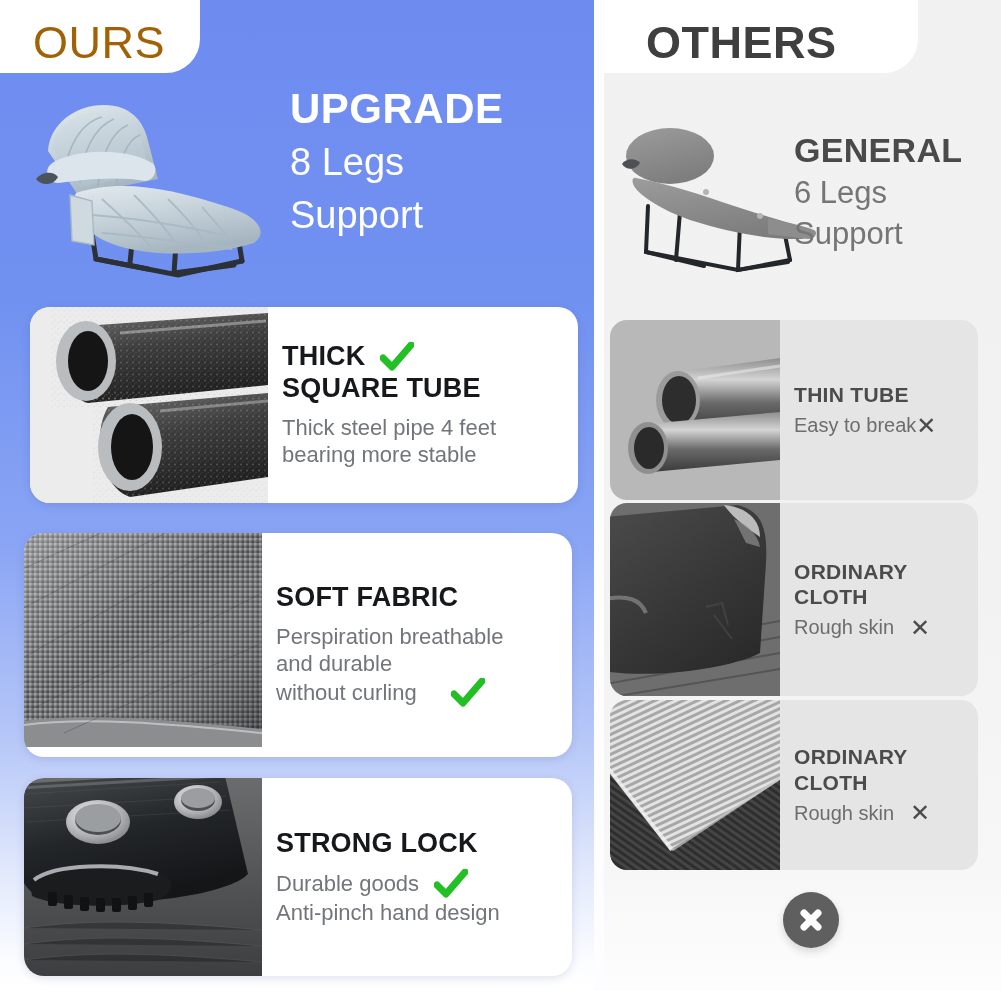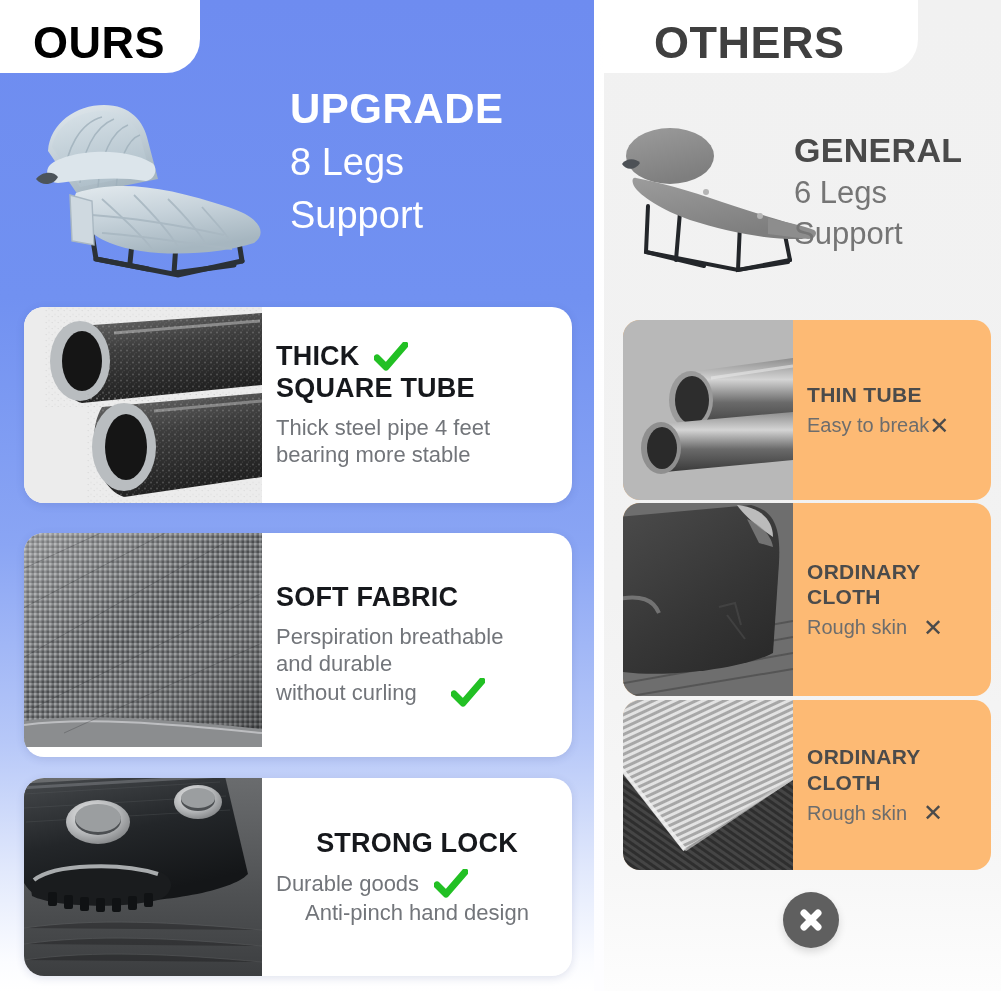--- a/index.html
+++ b/index.html
@@ -27,31 +27,31 @@
 
   
   .tab-ours{
     position:absolute;left:-40px;top:-30px;width:240px;height:103px;
     background:#ffffff;border-radius:0 0 34px 0;
     display:flex;align-items:flex-end;justify-content:center;
     box-sizing:border-box;padding:0 0 8px 38px;
     z-index:6;
   }
   .tab-ours span{
-    color:#000000;font-size:45px;font-weight:bold;letter-spacing:0.5px;line-height:1;
+    color:#a16207;font-size:45px;font-weight:normal;letter-spacing:0.5px;line-height:1;
   }
   .tab-others{
     position:absolute;left:604px;top:-30px;width:314px;height:103px;
     background:#ffffff;border-radius:0 0 34px 0;
     display:flex;align-items:flex-end;
     box-sizing:border-box;padding:0 0 8px 42px;
     z-index:6;
   }
   .tab-others span{
-    color:#3f3f3f;font-size:45px;font-weight:bold;letter-spacing:0.5px;line-height:1;margin-left:8px;
+    color:#3f3f3f;font-size:45px;font-weight:bold;letter-spacing:0.5px;line-height:1;
   }
 
   
   .hero-left{position:absolute;left:0;top:75px;width:594px;height:225px;}
   .hero-left-img{position:absolute;left:18px;top:8px;width:262px;height:200px;}
   .hero-left-text{position:absolute;left:290px;top:12px;width:296px;color:#ffffff;}
   .hero-left-text .h1{font-size:42px;font-weight:bold;line-height:1.05;letter-spacing:0.5px;}
   .hero-left-text .h2{font-size:38px;font-weight:normal;line-height:1.12;margin-top:10px;}
 
   
@@ -67,28 +67,28 @@
     background:#ffffff;border-radius:20px;overflow:hidden;
     box-shadow:0 2px 9px rgba(40,60,130,0.14);
   }
   .card-l .thumb{position:absolute;left:0;top:0;width:238px;height:100%;overflow:hidden;}
   .card-l .body{position:absolute;left:252px;top:0;right:14px;height:100%;
     display:flex;flex-direction:column;justify-content:center;}
   .card-l .title{font-size:27px;font-weight:bold;color:#16181c;line-height:1.18;letter-spacing:0.2px;}
   .card-l .desc{font-size:22px;color:#72757a;line-height:1.26;margin-top:9px;}
   .row-inline{display:flex;align-items:center;gap:14px;}
 
-  .card-l1{top:307px;height:196px;}
+  .card-l1{top:307px;height:196px;margin-left:6px;}
   .card-l2{top:533px;height:224px;}
-  .card-l3{top:778px;height:198px;text-align:center;}
+  .card-l3{top:778px;height:198px;}
 
   
   .card-r{
-    position:absolute;left:623px;width:368px;
-    background:#fdba74;border-radius:17px;overflow:hidden;
+    position:absolute;left:610px;width:368px;
+    background:#e5e5e5;border-radius:17px;overflow:hidden;
   }
   .card-r .thumb{position:absolute;left:0;top:0;width:170px;height:100%;overflow:hidden;}
   .card-r .body{position:absolute;left:184px;top:0;right:10px;height:100%;
     display:flex;flex-direction:column;justify-content:center;}
   .card-r .title{font-size:21px;font-weight:bold;color:#4b4b4b;line-height:1.2;letter-spacing:0.3px;}
   .card-r .desc{font-size:20px;color:#6d6d6d;line-height:1.25;margin-top:6px;}
 
   .card-r1{top:320px;height:180px;}
   .card-r2{top:503px;height:193px;}
   .card-r3{top:700px;height:170px;}

